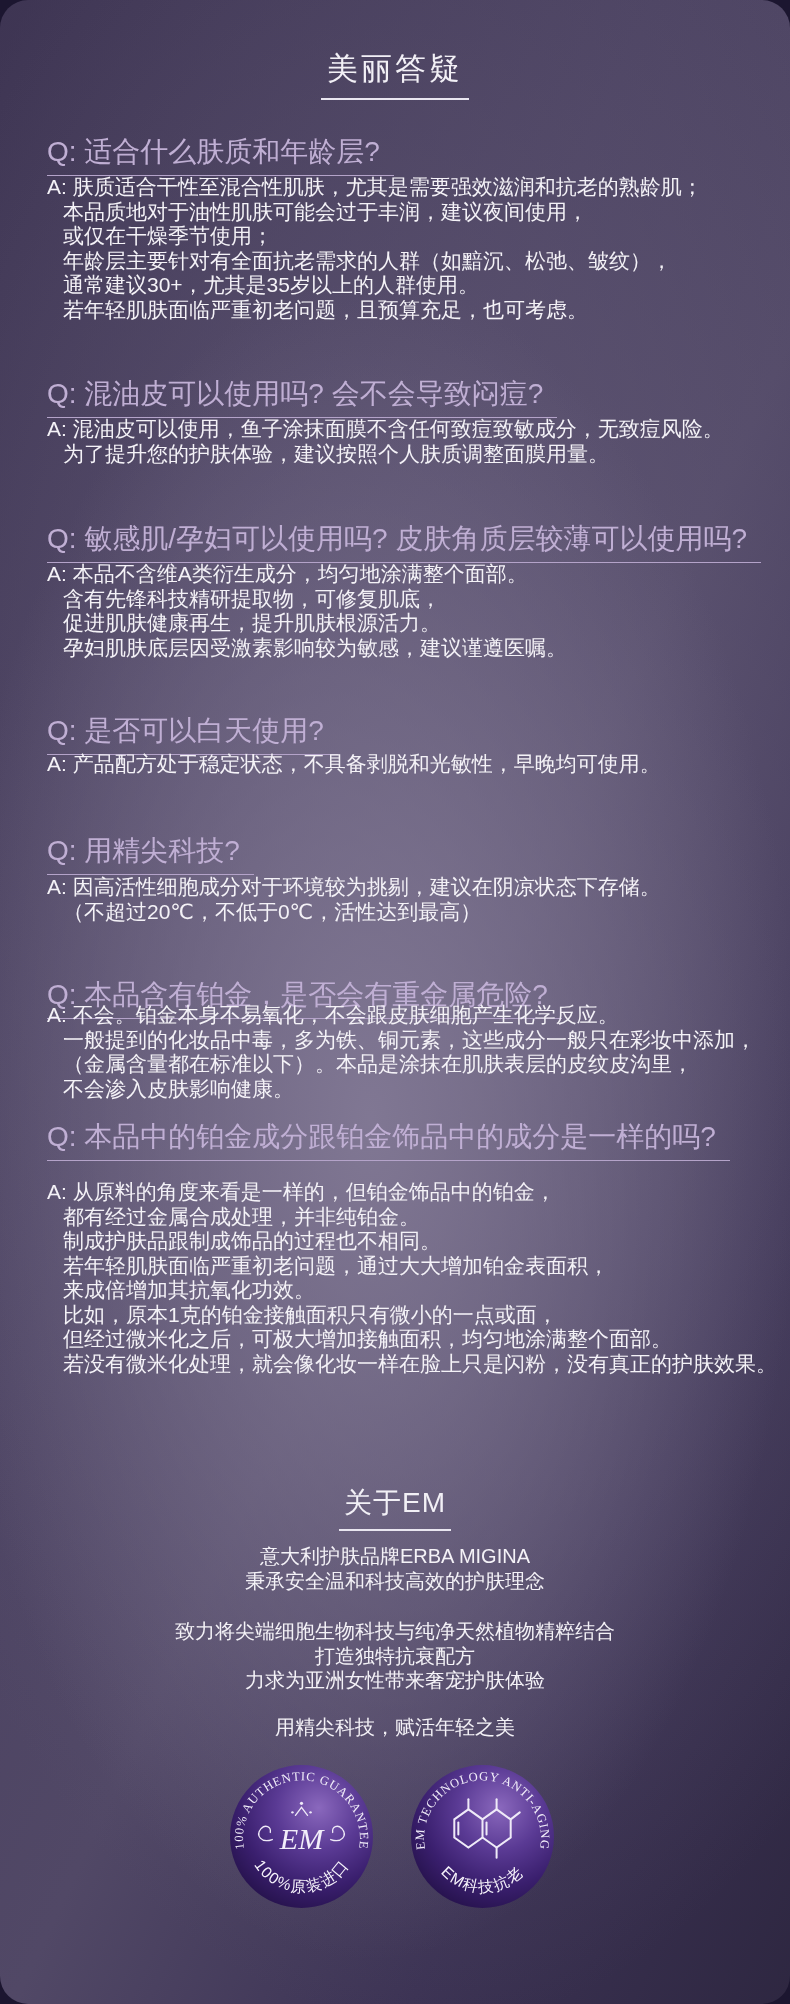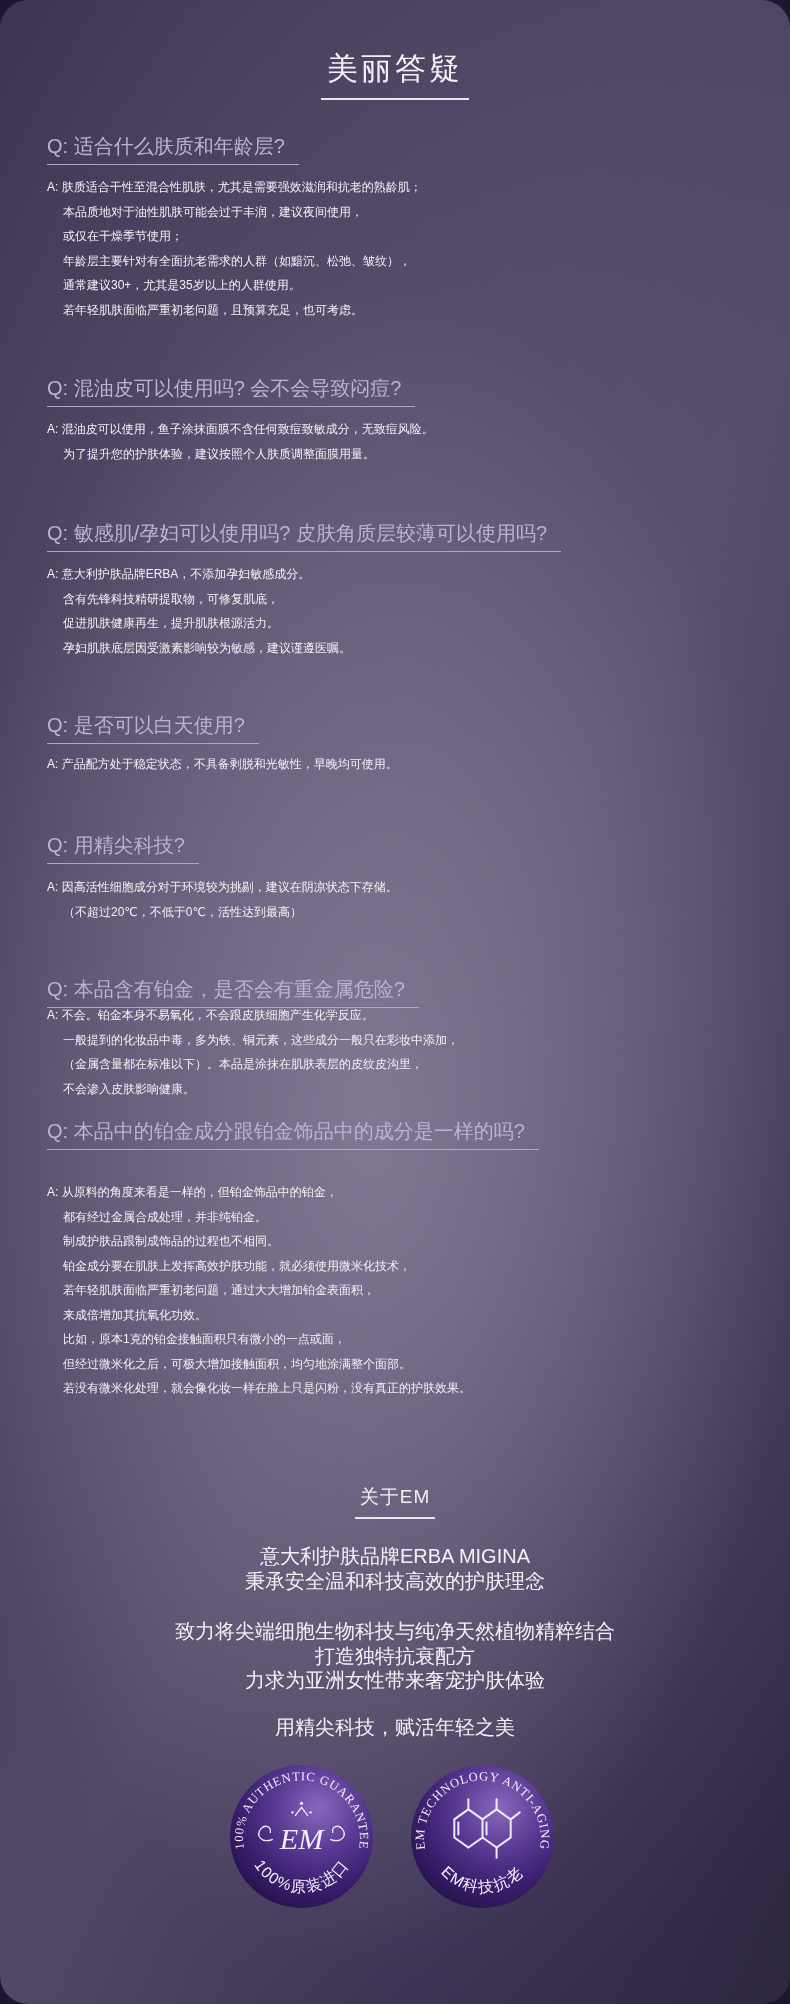--- a/index.html
+++ b/index.html
@@ -22,45 +22,45 @@
   }
   .page-title span{
     display:inline-block;
     font-size:31px;letter-spacing:3px;
     color:#f2f0f6;
     border-bottom:2px solid #e9e6f0;
     padding:0 6px 8px 6px;
   }
   .q{
     position:absolute;left:47px;
-    font-size:20px;
+    font-size:28px;
     color:#c0afd4;
     white-space:nowrap;
   }
   .q span{
     display:inline-block;
     border-bottom:1px solid #b4a3c9;
     padding:0 14px 4px 0;
   }
   .answer{position:absolute;left:0;width:790px;}
   .answer > div{
     margin-left:63px;
-    font-size:12px;
+    font-size:21px;
     line-height:24.5px;
     color:#f4f2f7;
     white-space:nowrap;
   }
   .answer > div:first-of-type{margin-left:47px;}
   .about-title{
     position:absolute;top:1484px;left:0;width:100%;
     text-align:center;
   }
   .about-title span{
     display:inline-block;
-    font-size:19px;letter-spacing:1px;
+    font-size:28px;letter-spacing:1px;
     color:#f2f0f6;
     border-bottom:2px solid #e9e6f0;
     padding:0 5px 7px 5px;
   }
   .about-par{
     position:absolute;left:0;width:790px;
     text-align:center;
   }
   .about-par > div{
     font-size:20px;
@@ -118,21 +118,21 @@
 
   <div>A: 混油皮可以使用，鱼子涂抹面膜不含任何致痘致敏成分，无致痘风险。</div>
       <div>为了提升您的护肤体验，建议按照个人肤质调整面膜用量。</div>
     </div>
 
   <div class="q" style="top:520px">
     <span>Q: 敏感肌/孕妇可以使用吗? 皮肤角质层较薄可以使用吗? </span>
   </div>
   <div class="answer" style="top:562px">
 
-  <div>A: 意大利护肤品牌ERBA，不添加孕妇敏感成分。</div>
+  <div>A: 本品不含维A类衍生成分，均匀地涂满整个面部。</div>
       <div>含有先锋科技精研提取物，可修复肌底，</div>
       <div>促进肌肤健康再生，提升肌肤根源活力。</div>
       <div>孕妇肌肤底层因受激素影响较为敏感，建议谨遵医嘱。</div>
     </div>
 
   <div class="q" style="top:712px">
     <span>Q: 是否可以白天使用? </span>
   </div>
   <div class="answer" style="top:752px">
 
@@ -160,21 +160,20 @@
     </div>
 
   <div class="q" style="top:1118px">
     <span>Q: 本品中的铂金成分跟铂金饰品中的成分是一样的吗? </span>
   </div>
   <div class="answer" style="top:1180px">
 
   <div>A: 从原料的角度来看是一样的，但铂金饰品中的铂金，</div>
       <div>都有经过金属合成处理，并非纯铂金。</div>
       <div>制成护肤品跟制成饰品的过程也不相同。</div>
-      <div>铂金成分要在肌肤上发挥高效护肤功能，就必须使用微米化技术，</div>
       <div>若年轻肌肤面临严重初老问题，通过大大增加铂金表面积，</div>
       <div>来成倍增加其抗氧化功效。</div>
       <div>比如，原本1克的铂金接触面积只有微小的一点或面，</div>
       <div>但经过微米化之后，可极大增加接触面积，均匀地涂满整个面部。</div>
       <div>若没有微米化处理，就会像化妆一样在脸上只是闪粉，没有真正的护肤效果。</div>
     </div>
 
   <div class="about-title">
     <span>关于EM</span>
   </div>

